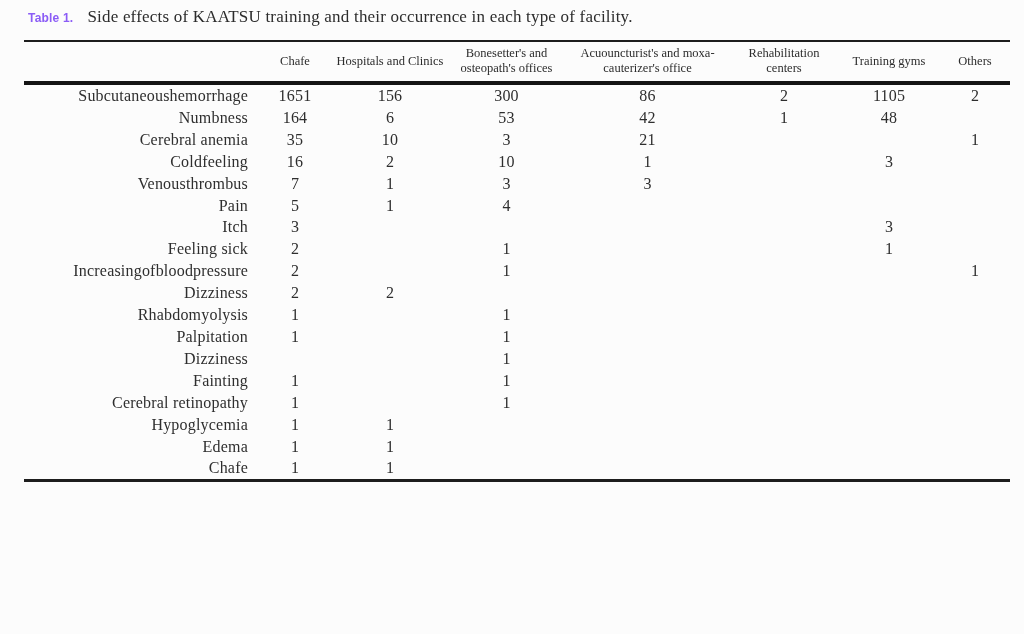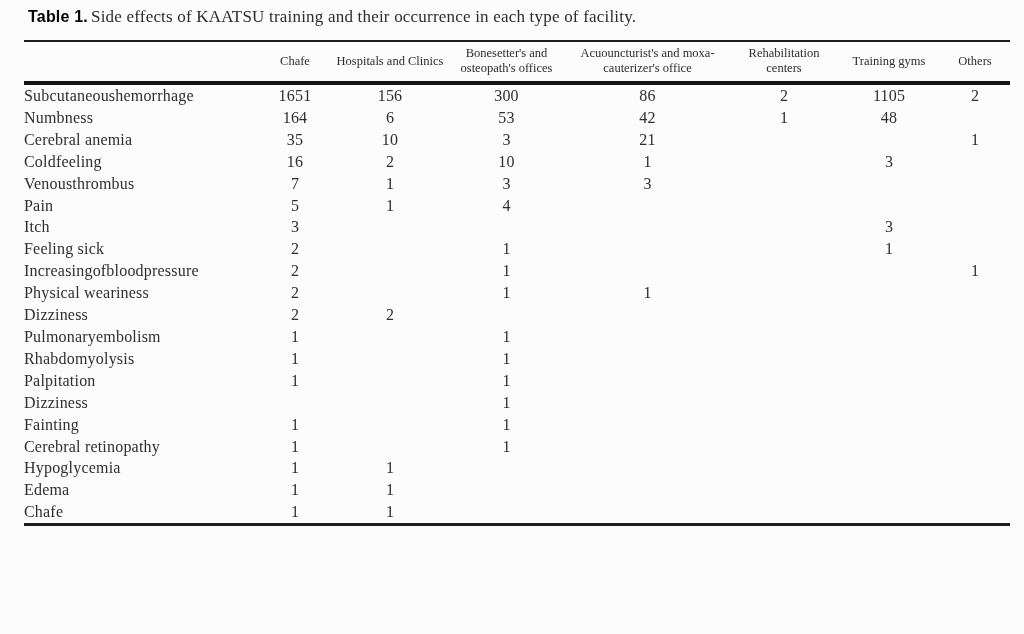--- a/index.html
+++ b/index.html
@@ -7,41 +7,41 @@
     position:relative; width:1024px; height:634px;
     background:#fcfcfc; overflow:hidden;
     font-family:"Liberation Serif", serif; color:#2c2c2c;
   }
   .caption {
     position:absolute; left:28px; top:7px; width:960px;
     font-size:17px; letter-spacing:0.2px; white-space:nowrap;
   }
   .caption-label {
     font-family:"Liberation Sans", sans-serif; font-weight:bold;
-    font-size:16px; color:#000000; margin-right:3px;
+    font-size:12px; color:#8b5cf6; margin-right:14px;
   }
   table.data-table {
     position:absolute; left:24px; top:40px; width:986px;
     border-collapse:collapse; table-layout:fixed;
     border-top:2px solid #1d1d1d;
     border-bottom:3px solid #1d1d1d;
   }
   thead th {
     font-weight:normal; font-size:12.5px; line-height:15px;
     text-align:center; vertical-align:middle;
     padding:4px 2px 5px 2px;
     border-bottom:4px solid #141414;
     color:#2c2c2c;
   }
   tbody td {
     font-size:16px; line-height:21.9px; letter-spacing:0.2px;
     text-align:center; vertical-align:middle; padding:0;
     color:#2e2e2e;
   }
-  tbody td.row-label { text-align:left; padding-right:10px; }
+  tbody td.row-label { text-align:right; padding-right:10px; }
 </style>
 </head>
 <body>
 
 <div class="page">
 
   <div class="caption">
     <span class="caption-label">Table 1.</span><span>Side effects of KAATSU training and their occurrence in each type of facility.</span>
   </div>
 
@@ -153,44 +153,24 @@
           <td class="row-label">Increasingofbloodpressure</td>
           <td>2</td>
           <td></td>
           <td>1</td>
           <td></td>
           <td></td>
           <td></td>
           <td>1</td>
         </tr>
         <tr>
-          <td class="row-label">Physical weariness</td>
-          <td>2</td>
-          <td></td>
-          <td>1</td>
-          <td>1</td>
-          <td></td>
-          <td></td>
-          <td></td>
-        </tr>
-        <tr>
           <td class="row-label">Dizziness</td>
           <td>2</td>
           <td>2</td>
           <td></td>
-          <td></td>
-          <td></td>
-          <td></td>
-          <td></td>
-        </tr>
-        <tr>
-          <td class="row-label">Pulmonaryembolism</td>
-          <td>1</td>
-          <td></td>
-          <td>1</td>
           <td></td>
           <td></td>
           <td></td>
           <td></td>
         </tr>
         <tr>
           <td class="row-label">Rhabdomyolysis</td>
           <td>1</td>
           <td></td>
           <td>1</td>

